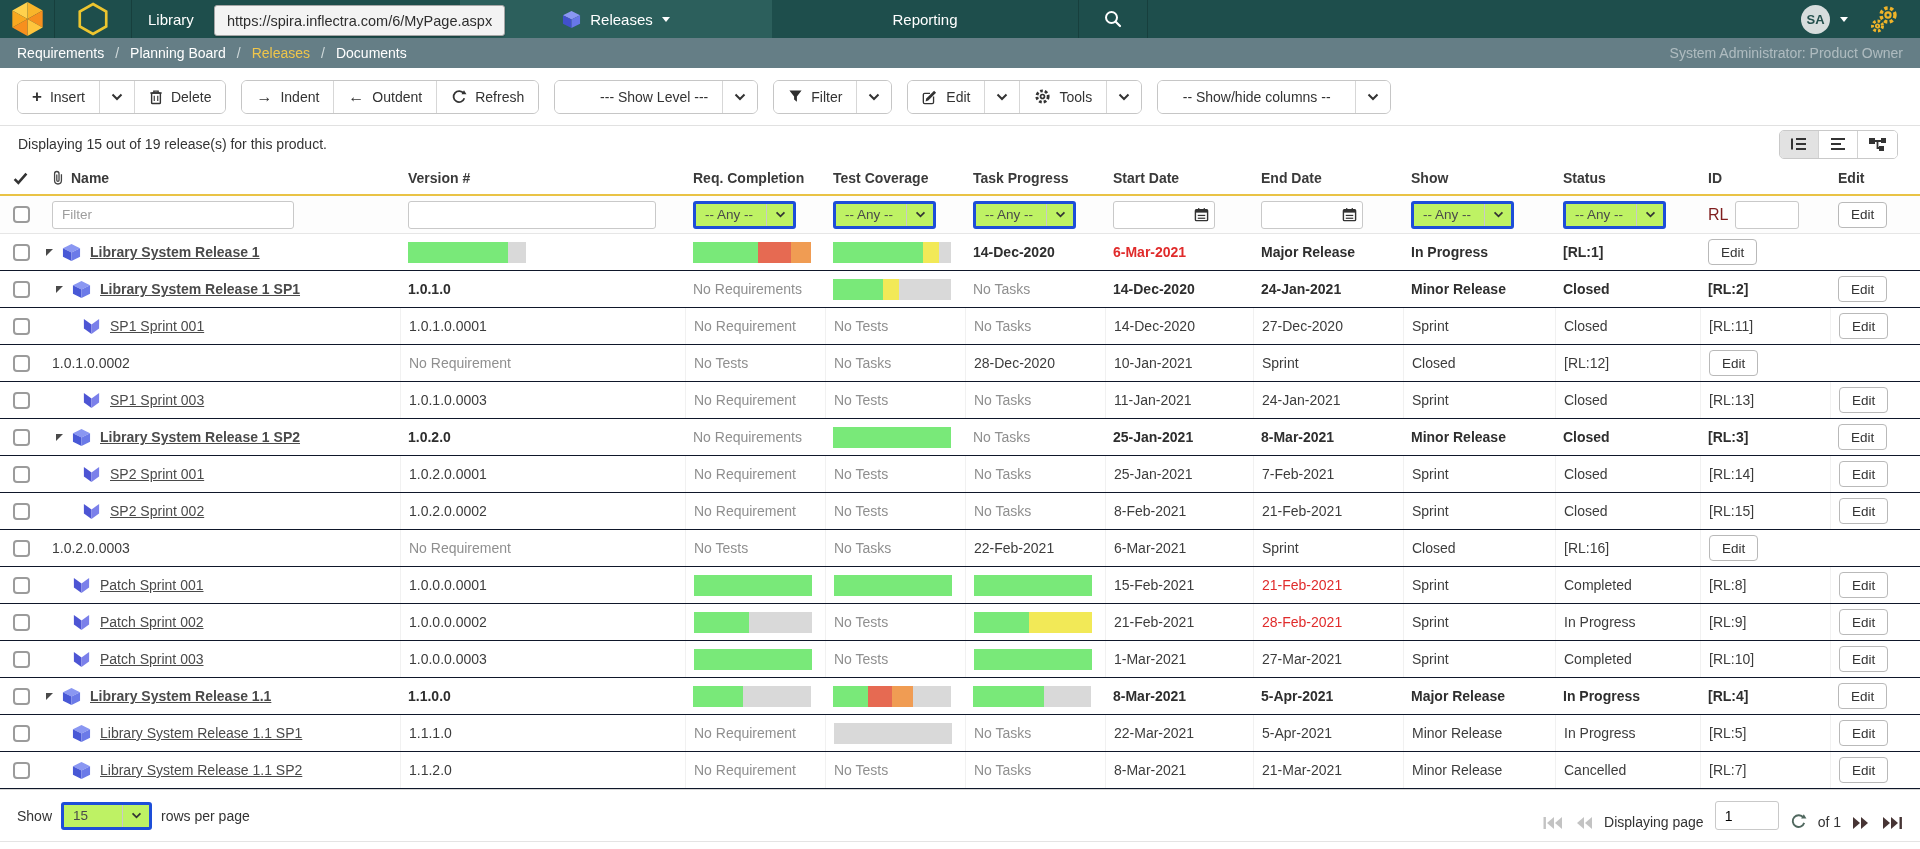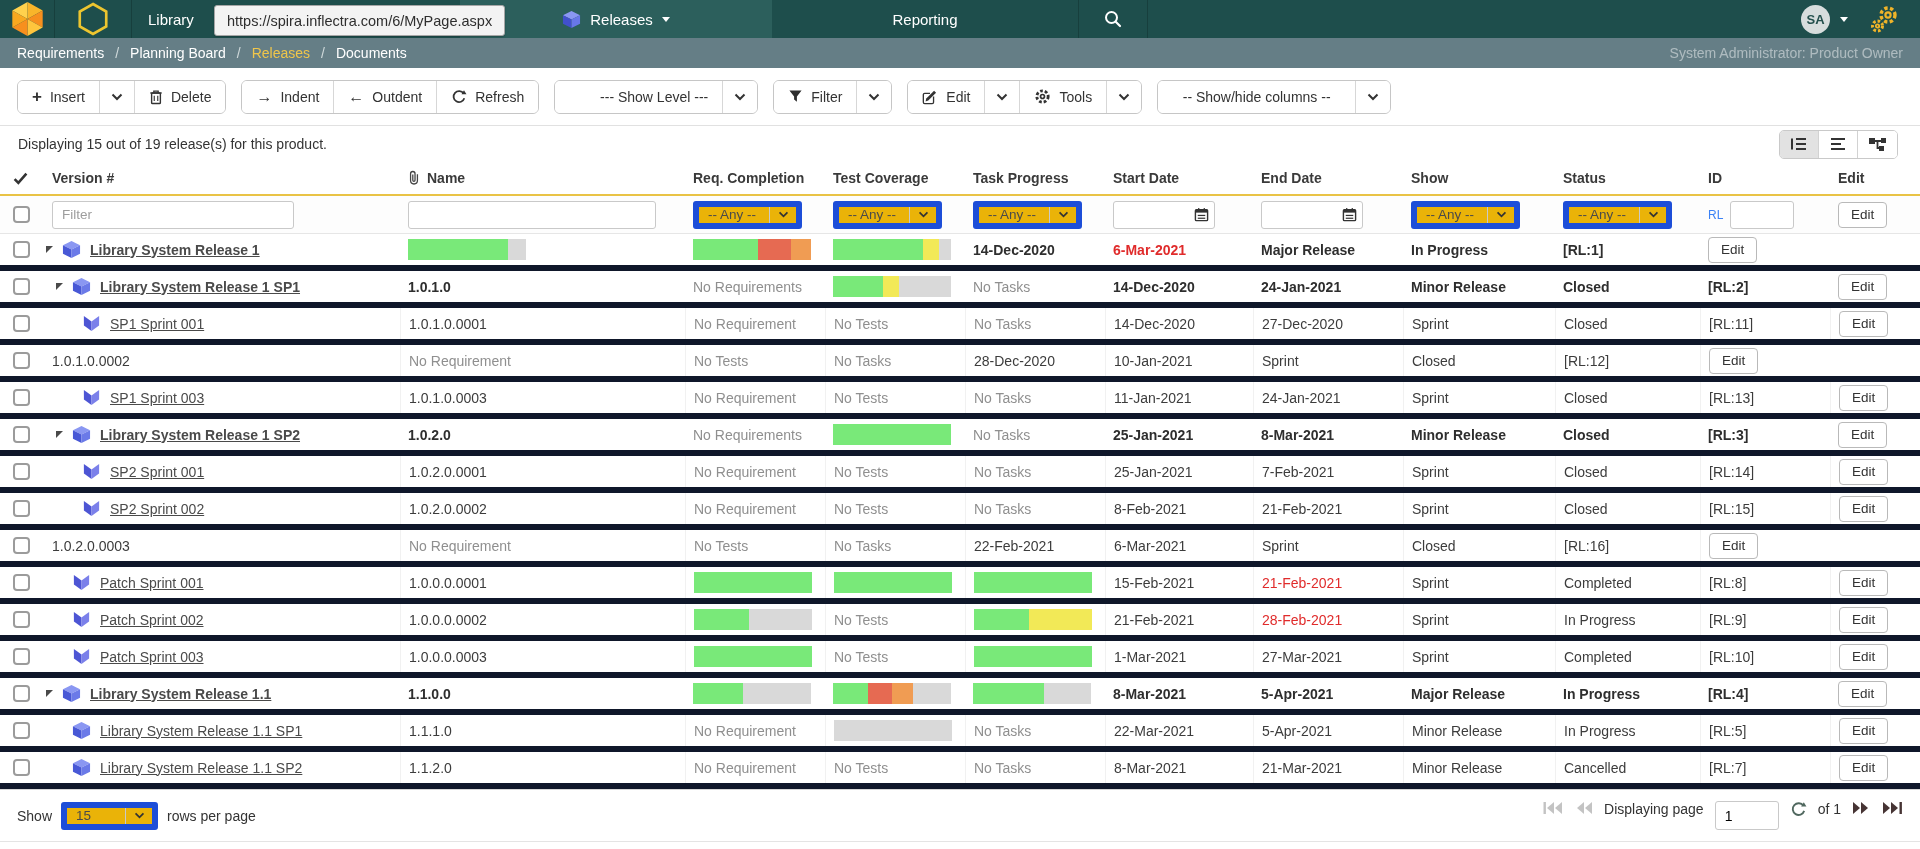--- a/index.html
+++ b/index.html
@@ -48,21 +48,21 @@
       border-right:1px solid #d2d2d2;cursor:pointer}
   .view-toggles .vt:last-child{border-right:none}
   .vt.active{background:#e2e2e2}
 
   
   .grid-row{display:grid;grid-template-columns:44px 356px 285px 140px 140px 140px 148px 150px 152px 145px 130px 90px}
   .grid-row>div{display:flex;align-items:center;height:100%;padding-left:8px;overflow:hidden}
   .grid-row>div:first-child{padding-left:13px}
   .thead{height:34px;border-bottom:2px solid #e9c345;font-weight:700;font-size:14px;color:#3a3a3a}
   .tfilter{height:38px;border-bottom:1px solid #e6e6e6;background:#fdfdfd}
-  .row{height:37px;border-bottom:6px solid #0f172a;font-size:14px;color:#3c3c3c}
+  .row{height:37px;border-bottom:1px solid #0f172a;font-size:14px;color:#3c3c3c}
   .row.bold{font-weight:700;color:#2e2e2e}
   .row.sep>div:nth-child(n+3){border-left:1px solid #f1f1f1}
   .cb{width:17px;height:17px;border:2px solid #9b9b9b;border-radius:4px;background:#fff;cursor:pointer;flex:0 0 17px}
   .tree-caret-slot{width:16px;flex:0 0 16px;display:flex;align-items:flex-start}
   .tree-caret{width:0;height:0;border-top:7px solid #4a4a4a;border-right:7px solid transparent;cursor:pointer}
   .rowicon{width:20px;flex:0 0 20px;margin-right:8px;display:flex}
   .rlink{color:#4a4a4a;text-decoration:underline;cursor:pointer;white-space:nowrap}
   .pbar{width:118px;height:21px;display:flex;overflow:hidden}
   .pbar span{height:100%;display:block}
   .ptext{color:#8f8f8f;font-weight:400;white-space:nowrap}
@@ -70,34 +70,34 @@
   .editbtn{height:26px;padding:0 12px;border:1px solid #b9b9b9;border-radius:4px;background:#fff;
            font-size:13.5px;color:#333;cursor:pointer;font-family:inherit}
   .paperclip{margin-right:7px;display:flex}
   .headcheck{display:flex}
 
   
   .f-input{height:28px;border:1px solid #c9c9c9;border-radius:3px;padding:0 9px;font-size:13.5px;
            color:#333;background:#fff;font-family:inherit;outline:none}
   .f-input::placeholder{color:#9d9d9d}
   .w-name{width:242px}.w-ver{width:248px}
-  .f-select{display:flex;height:28px;border:6px solid #1d4ed8;border-radius:3px;background:#eab308;align-items:stretch;cursor:pointer}
+  .f-select{display:flex;height:28px;border:3px solid #1d4ed8;border-radius:3px;background:#bef264;align-items:stretch;cursor:pointer}
   .f-select .val{padding:0 9px;font-size:13.5px;color:#4a4a4a;display:flex;align-items:center;width:70px;white-space:nowrap}
   .f-select .chev{border-left:1px solid #c9c9c9;width:27px;display:flex;align-items:center;justify-content:center}
   .f-date{position:relative;width:102px}
   .f-date .f-input{width:102px;padding-right:26px}
   .cal-ic{position:absolute;right:6px;top:6px;cursor:pointer;display:flex}
-  .id-prefix{font-size:12px;color:#3b82f6;margin-right:7px}
+  .id-prefix{font-size:16px;color:#7f1d1d;margin-right:7px}
   .w-id{width:64px}
 
   
   .tfooter{height:53px;border-top:1px solid #d6d6d6;border-bottom:1px solid #e4e4e4;
            display:flex;align-items:center;padding:0 17px;font-size:14px;color:#333}
   .rows-select{margin:0 9px}
-  .pager{margin-left:auto;display:flex;align-items:flex-start;gap:11px}
+  .pager{margin-left:auto;display:flex;align-items:flex-end;gap:11px}
   .pg{display:flex;cursor:pointer}
   .page-input{width:64px;height:29px;border:1px solid #c9c9c9;border-radius:3px;padding:0 9px;font-size:14px;font-family:inherit}
 </style>
 </head>
 <body>
 
 <header class="topnav">
   <div class="nav-sec sec-logo">
     <svg width="33" height="36" viewBox="0 0 34 38">
       <polygon points="17,1 1,10 17,19" fill="#ffd14d"></polygon>
@@ -301,30 +301,30 @@
 <div>
   <div class="grid-row thead">
     <div>
       <span class="headcheck">
         <svg width="15" height="13" viewBox="0 0 14 12">
             <path d="M1.5 6.5 L5 10 L12.5 1.5" stroke="#333" stroke-width="2.4" fill="none"></path>
           </svg>
       </span>
     </div>
     <div>
-        <span>Version #</span>
-      </div>
-    <div>
       <span class="paperclip">
         <svg width="12" height="16" viewBox="0 0 14 18">
             <path d="M11 4.5 V12 a4 4 0 0 1 -8 0 V4 a2.6 2.6 0 0 1 5.2 0 v7.6 a1.3 1.3 0 0 1 -2.6 0 V5" fill="none" stroke="#444" stroke-width="1.5"></path>
           </svg>
       </span>
       <span>Name</span>
     </div>
+    <div>
+        <span>Version #</span>
+      </div>
     <div>
         <span>Req. Completion</span>
       </div>
     <div>
         <span>Test Coverage</span>
       </div>
     <div>
         <span>Task Progress</span>
       </div>
     <div>

